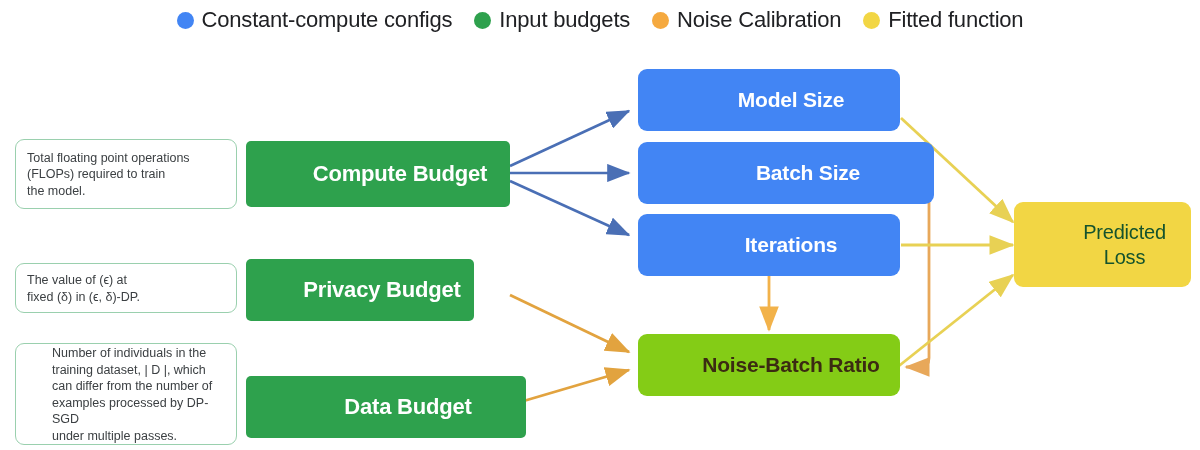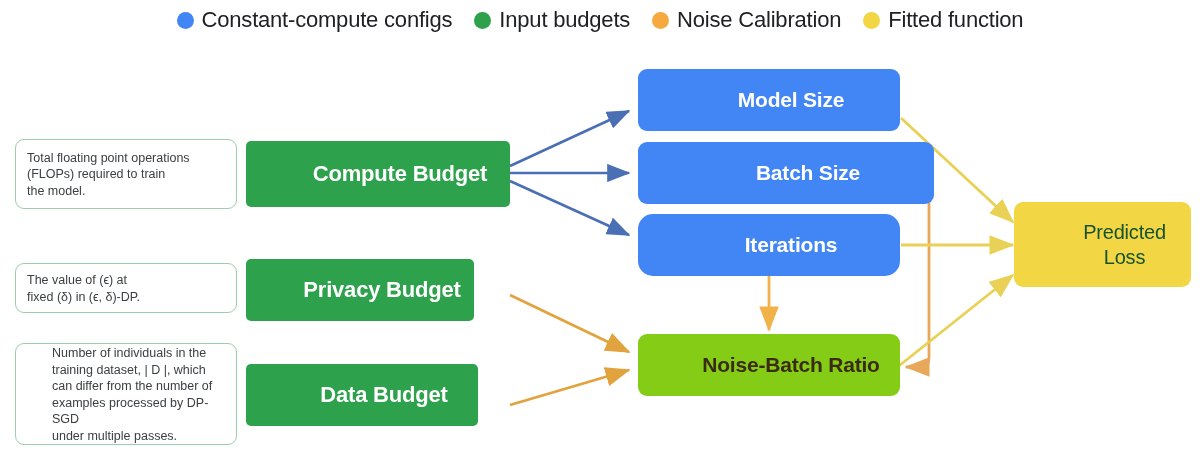--- a/index.html
+++ b/index.html
@@ -159,33 +159,33 @@
 </div>
 
 <div class="node green" style="left:246px;top:141px;width:264px;height:66px;">
   <span class="node-label">Compute Budget</span>
 </div>
 
 <div class="node green" style="left:246px;top:259px;width:228px;height:62px;text-align:right;">
   <span class="node-label">Privacy Budget</span>
 </div>
 
-<div class="node green" style="left:246px;top:364px;width:232px;height:62px;justify-content:center;">
+<div class="node green" style="left:246px;top:376px;width:280px;height:62px;justify-content:center;">
   <span class="node-label">Data Budget</span>
 </div>
 
 <div class="node blue" style="left:638px;top:69px;width:262px;height:62px;">
   <span class="node-label">Model Size</span>
 </div>
 
 <div class="node blue" style="left:638px;top:142px;width:296px;height:62px;">
   <span class="node-label">Batch Size</span>
 </div>
 
-<div class="node blue" style="left:638px;top:214px;width:262px;height:62px;border-radius:15px;">
+<div class="node blue" style="left:638px;top:214px;width:262px;height:62px;">
   <span class="node-label">Iterations</span>
 </div>
 
 <div class="node orange" style="left:638px;top:334px;width:262px;height:62px;">
   <span class="node-label">Noise-Batch Ratio</span>
 </div>
 
 <div class="node yellow" style="left:1014px;top:202px;width:177px;height:85px;">
   <div>
     <div class="node-label">Predicted</div>

